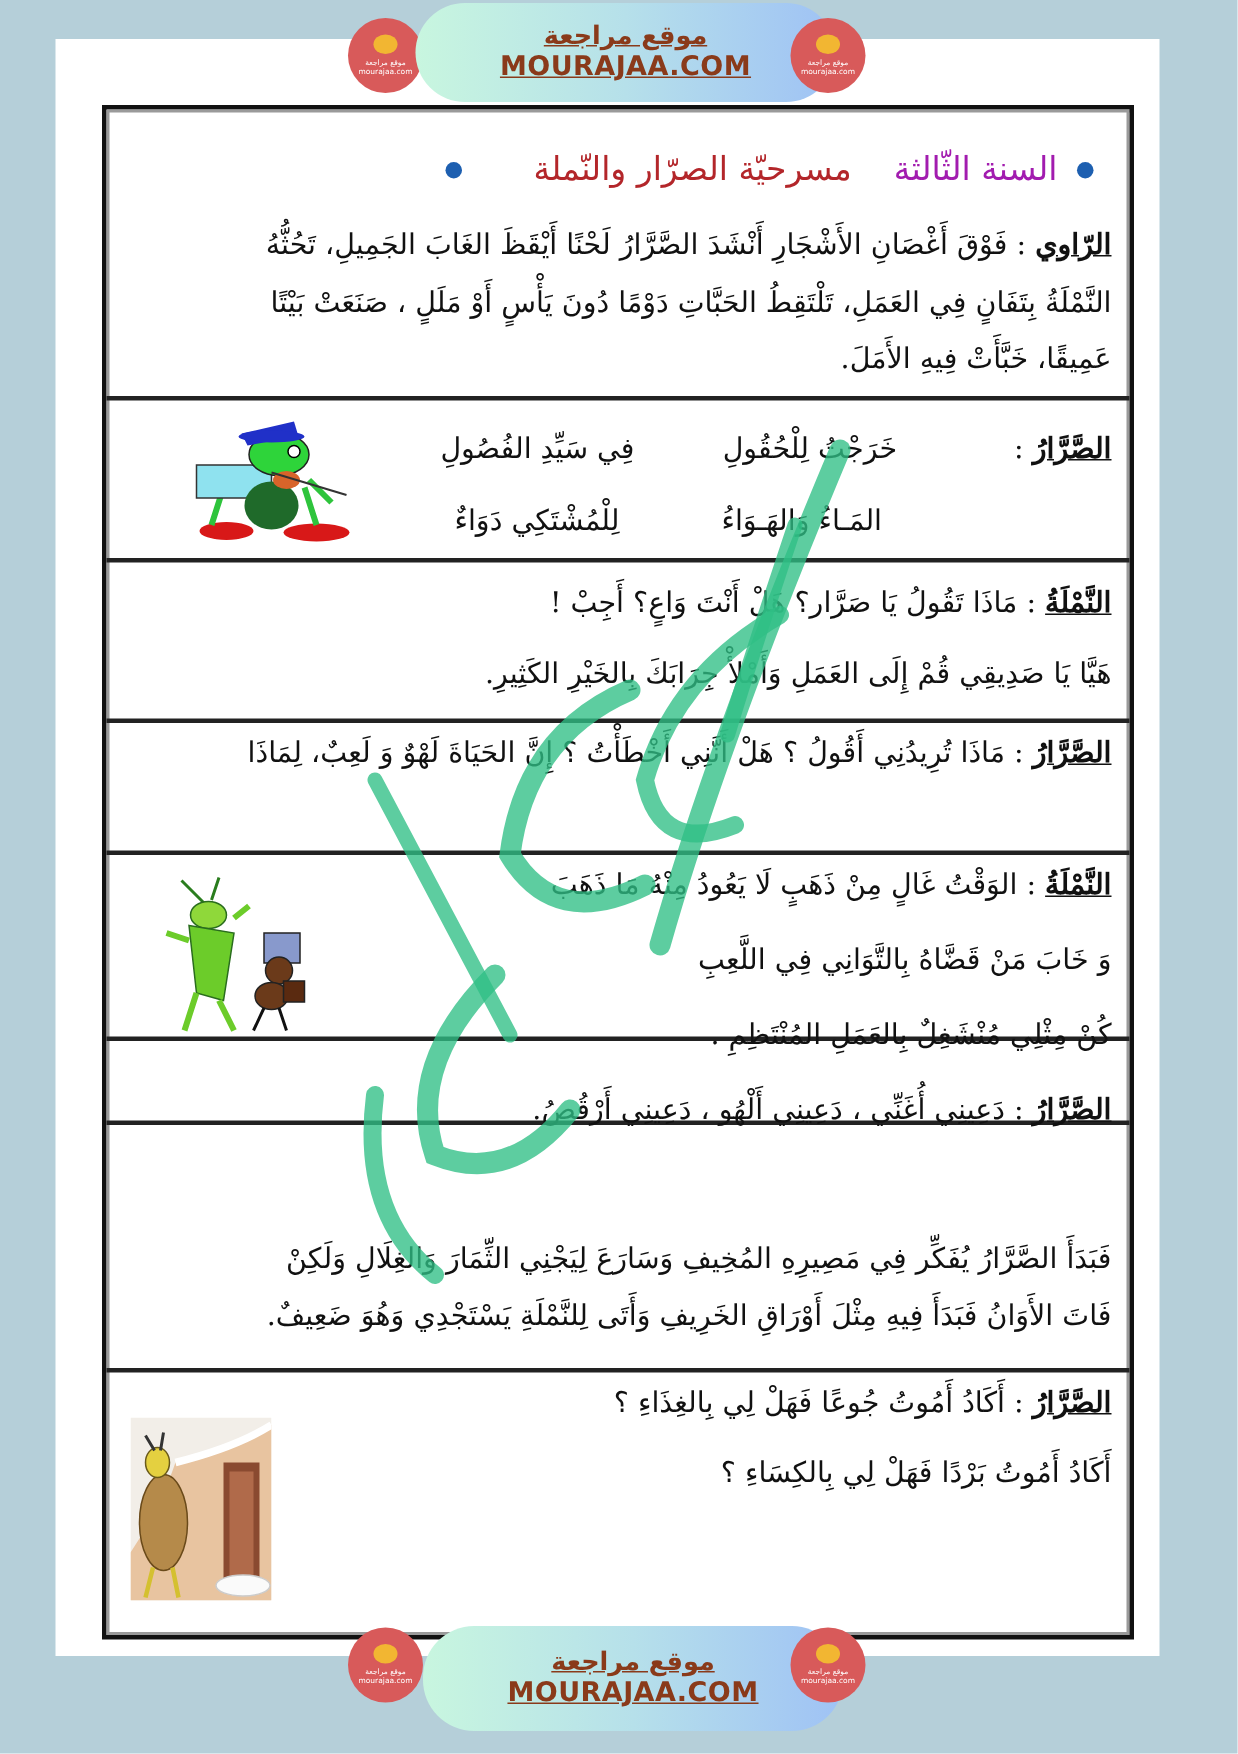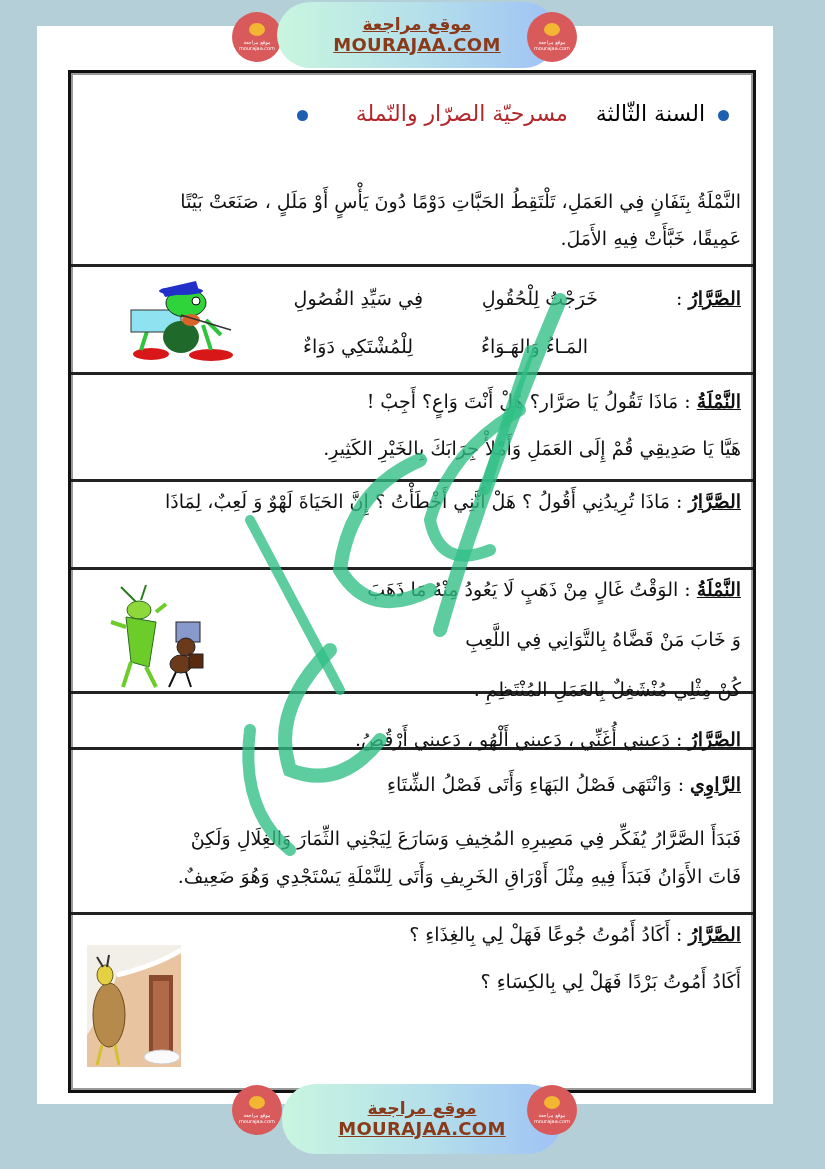--- a/index.html
+++ b/index.html
@@ -37,21 +37,21 @@
     font-family:"DejaVu Serif", serif;color:#111;
   }
   .line{position:absolute;right:12px;font-size:19px;white-space:nowrap;direction:rtl;}
   .spk{text-decoration:underline;font-weight:bold;}
   .title-row{position:absolute;left:71px;top:73px;width:682px;height:70px;}
   .title{
     position:absolute;right:18px;top:28px;direction:rtl;font-size:22px;white-space:nowrap;
     font-family:"DejaVu Sans", sans-serif;
   }
   .dot{display:inline-block;width:11px;height:11px;border-radius:50%;background:#1d5fb0;vertical-align:middle;margin:0 6px;}
-  .t-blue{color:#000000;}
+  .t-blue{color:#a21caf;}
   .t-red{color:#b3262a;margin-left:35px;}
   .img{position:absolute;}
   .watermark{position:absolute;pointer-events:none;}
 </style>
 </head>
 <body>
 
 <div class="sheet"></div>
 
 <div class="logo" style="left:232px;top:12px;">
@@ -75,20 +75,24 @@
   <div class="title">
     <span class="dot"></span>
     <span class="t-blue">السنة الثّالثة</span>
     &nbsp;&nbsp;
     <span class="t-red">مسرحيّة الصرّار والنّملة</span>
     <span class="dot"></span>
   </div>
 </div>
 
 <div class="row" style="top:143px;height:124px;">
+  <div class="line" style="top:8px;">
+    <span class="spk">الرّاوي</span>
+    <span>: فَوْقَ أَغْصَانِ الأَشْجَارِ أَنْشَدَ الصَّرَّارُ لَحْنًا أَيْقَظَ الغَابَ الجَمِيلِ، تَحُثُّهُ</span>
+  </div>
   <div class="line" style="top:47px;">النَّمْلَةُ بِتَفَانٍ فِي العَمَلِ، تَلْتَقِطُ الحَبَّاتِ دَوْمًا دُونَ يَأْسٍ أَوْ مَلَلٍ ، صَنَعَتْ بَيْتًا</div>
   <div class="line" style="top:84px;">عَمِيقًا، خَبَّأَتْ فِيهِ الأَمَلَ.</div>
 </div>
 
 <div class="row" style="top:267px;height:108px;">
   <div class="line" style="top:20px;right:12px;">
     <span class="spk">الصَّرَّارُ</span> :
   </div>
   <div class="line" style="top:20px;right:155px;">خَرَجْتُ لِلْحُقُولِ</div>
   <div class="line" style="top:20px;right:330px;">فِي سَيِّدِ الفُصُولِ</div>
@@ -148,24 +152,20 @@
 </div>
 
 <div class="row" style="top:718px;height:32px;">
   <div class="line" style="top:10px;">
     <span class="spk">الصَّرَّارُ</span>
     <span>:  دَعِينِي أُغَنِّي ، دَعِينِي أَلْهُو ، دَعِينِي أَرْقُصُ.</span>
   </div>
 </div>
 
 <div class="row" style="top:765px;height:150px;">
-  <div class="line" style="top:8px;">
-    <span class="spk">الرَّاوِي</span>
-    <span>: وَانْتَهَى فَصْلُ البَهَاءِ وَأَتَى فَصْلُ الشِّتَاءِ</span>
-  </div>
   <div class="line" style="top:62px;">فَبَدَأَ الصَّرَّارُ يُفَكِّر فِي مَصِيرِهِ المُخِيفِ وَسَارَعَ لِيَجْنِي الثِّمَارَ وَالغِلَالِ وَلَكِنْ</div>
   <div class="line" style="top:100px;">فَاتَ الأَوَانُ فَبَدَأَ فِيهِ مِثْلَ أَوْرَاقِ الخَرِيفِ وَأَتَى لِلنَّمْلَةِ يَسْتَجْدِي وَهُوَ ضَعِيفٌ.</div>
 </div>
 
 <div class="row" style="top:915px;height:175px;border-bottom:none;">
   <div class="line" style="top:8px;">
     <span class="spk">الصَّرَّارُ</span>
     <span>: أَكَادُ أَمُوتُ جُوعًا فَهَلْ لِي  بِالغِذَاءِ  ؟</span>
   </div>
   <div class="line" style="top:55px;">أَكَادُ أَمُوتُ بَرْدًا فَهَلْ لِي بِالكِسَاءِ ؟</div>

